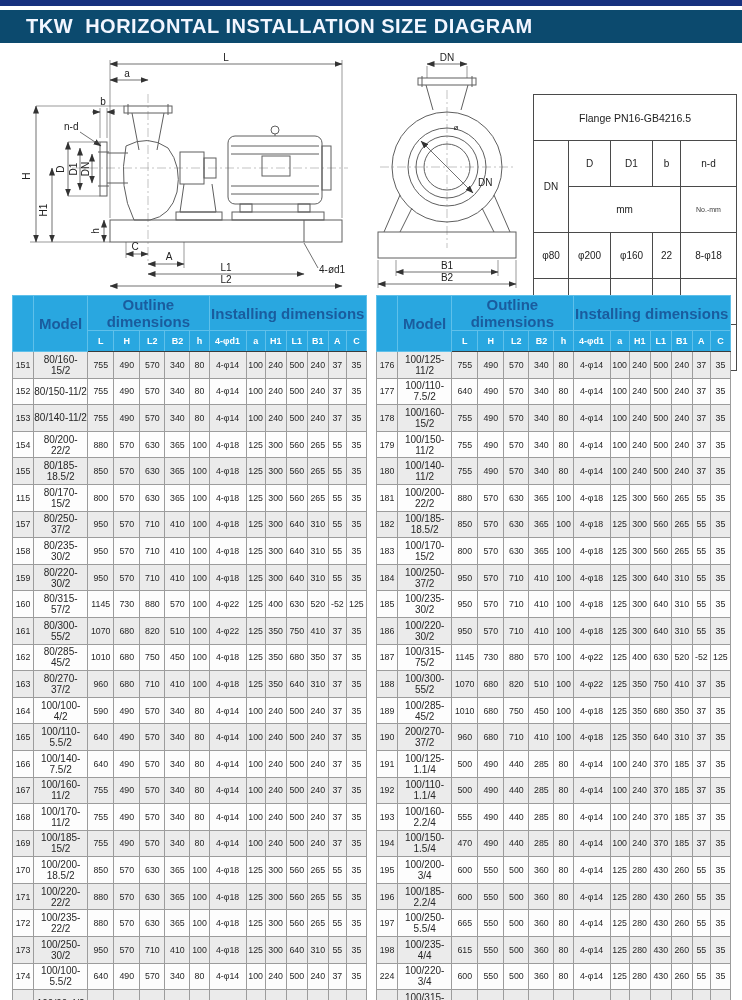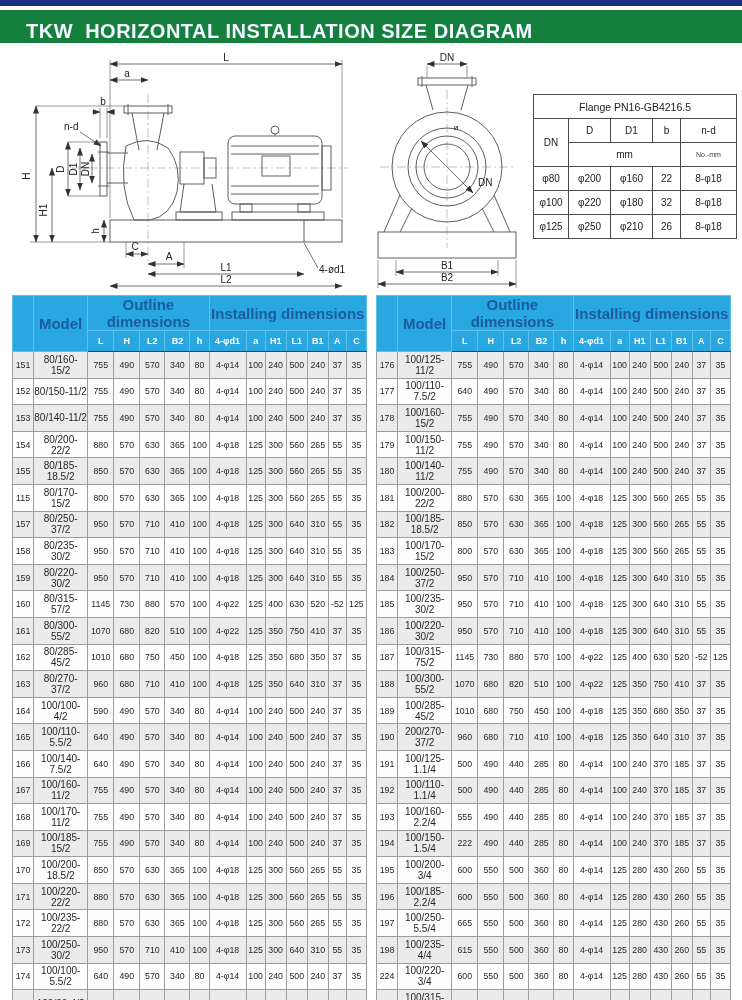--- a/index.html
+++ b/index.html
@@ -1,36 +1,36 @@
 <!DOCTYPE html>
 <html><head>
 <meta charset="utf-8">
 <style>
   html,body{margin:0;padding:0;background:#fff;}
   .page{position:relative;width:742px;height:1000px;background:#fff;overflow:hidden;
         font-family:"Liberation Sans",sans-serif;}
   .top-strip{position:absolute;top:0;left:0;width:742px;height:6px;background:#17317e;}
-  .title-bar{position:absolute;top:10px;left:0;width:742px;height:33px;background:#15803d;
-             display:flex;align-items:flex-end;}
+  .title-bar{position:absolute;top:10px;left:0;width:742px;height:33px;background:#0c4a6e;
+             display:flex;align-items:center;}
   .title-bar .title{color:#f2f6ff;font-size:20px;font-weight:bold;padding-left:26px;
                     white-space:pre;letter-spacing:.5px;}
   .diagram{position:absolute;top:50px;left:0;width:742px;height:243px;}
   .side-view{position:absolute;left:14px;top:0;}
   .front-view{position:absolute;left:352px;top:2px;}
   svg text{font-family:"Liberation Sans",sans-serif;font-size:10px;fill:#222;}
   svg .tiny{font-size:8px;}
   .geo{stroke:#5f5f5f;fill:none;stroke-width:1;}
   .cl{stroke:#9a9a9a;fill:none;stroke-width:.6;stroke-dasharray:9 3 2 3;}
   .dim{stroke:#333;fill:none;stroke-width:.7;}
   .ext{stroke:#555;fill:none;stroke-width:.6;}
   
   .flange{position:absolute;left:533px;top:44px;width:203px;border-collapse:collapse;
           table-layout:fixed;font-size:10px;color:#222;}
   .flange th,.flange td{border:1px solid #4a4a4a;text-align:center;font-weight:normal;
-                        padding:4px 0;height:15px;}
+                        padding:15px 0;height:15px;}
   .flange .f-title{font-size:10.5px;}
   .flange .f-nomm{font-size:7px;color:#3a3a3a;}
   
   .tables{position:absolute;top:295px;left:12px;width:720px;display:flex;gap:9px;}
   .size-table{border-collapse:collapse;table-layout:fixed;width:355px;
               border:1.5px solid #3c3c3c;font-size:8.8px;color:#262626;}
   .size-table th{background:#29a7e0;border:1px solid #5fc0ea;padding:0;}
   .size-table .grp{color:#1a5c9e;font-weight:bold;font-size:15px;height:34px;}
   .size-table .colh{color:#ffffff;font-weight:bold;font-size:9px;height:20px;}
   .size-table thead tr:last-child th{border-bottom:1.5px solid #3c3c3c;}
@@ -1018,21 +1018,21 @@
             <td>100</td>
             <td>240</td>
             <td>370</td>
             <td>185</td>
             <td>37</td>
             <td>35</td>
           </tr>
           <tr class="odd">
             <td>194</td>
             <td class="model">100/150-1.5/4</td>
-            <td>222</td>
+            <td>470</td>
             <td>490</td>
             <td>440</td>
             <td>285</td>
             <td>80</td>
             <td class="gdiv">4-φ14</td>
             <td>100</td>
             <td>240</td>
             <td>370</td>
             <td>185</td>
             <td>37</td>

